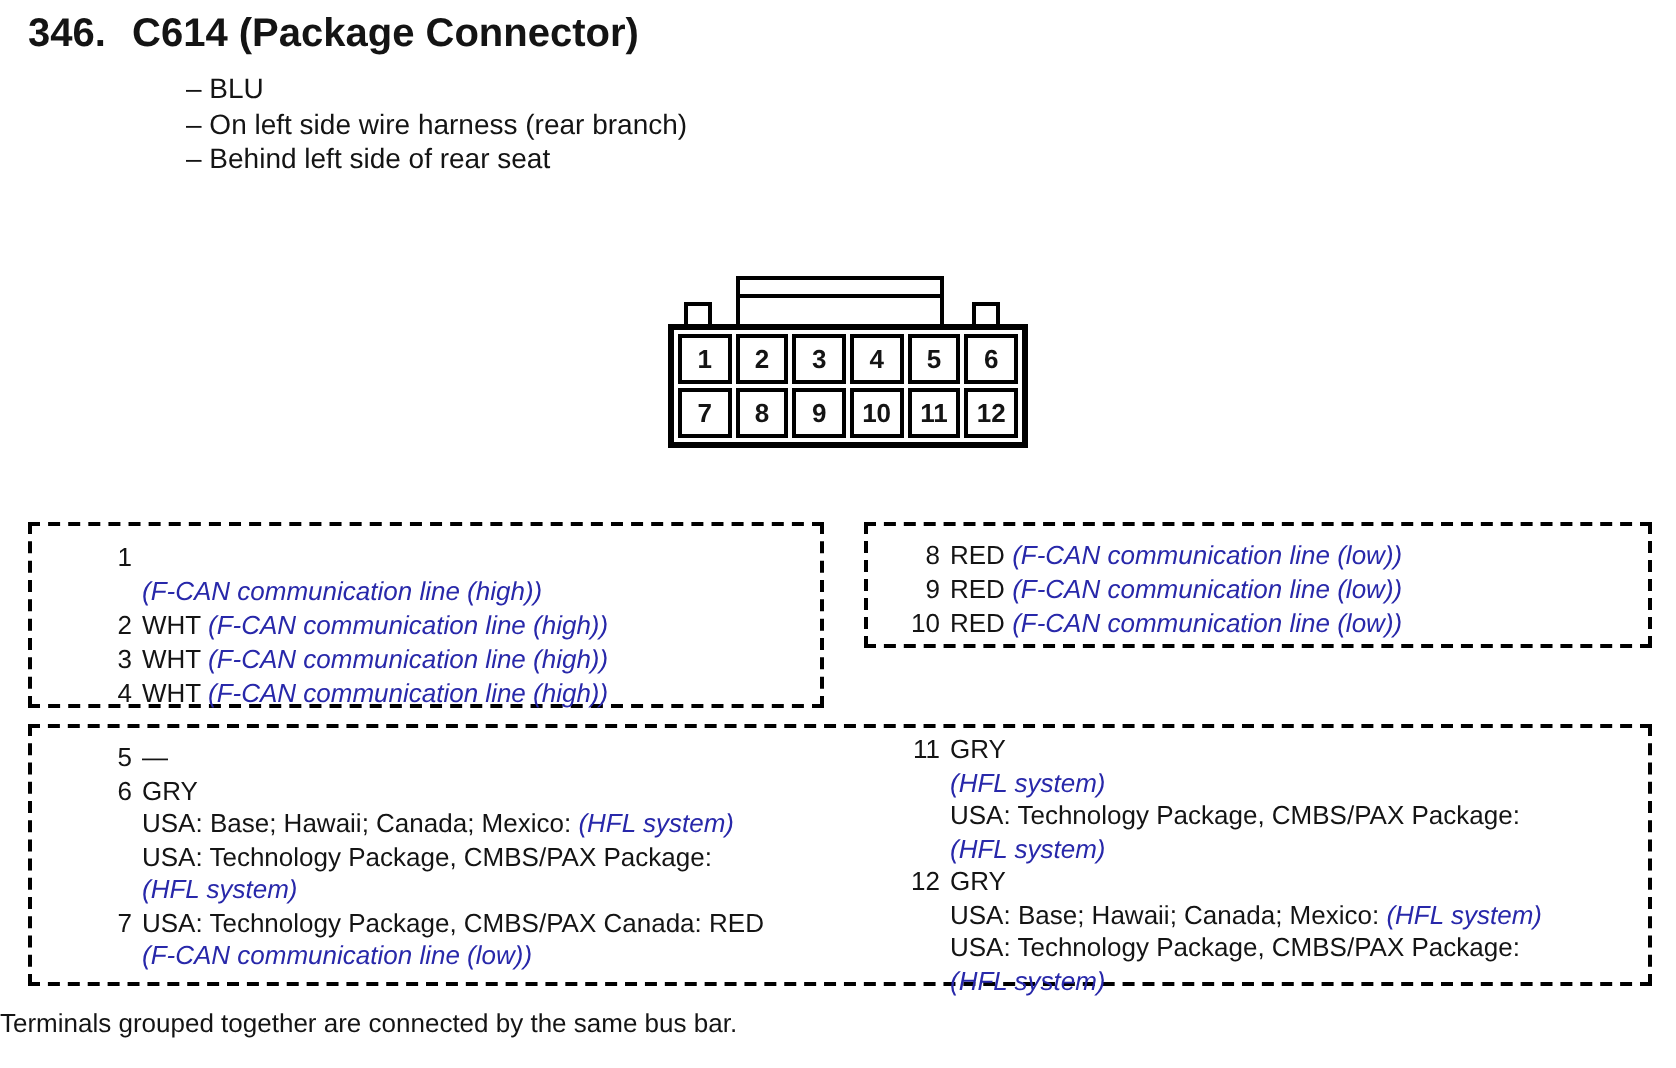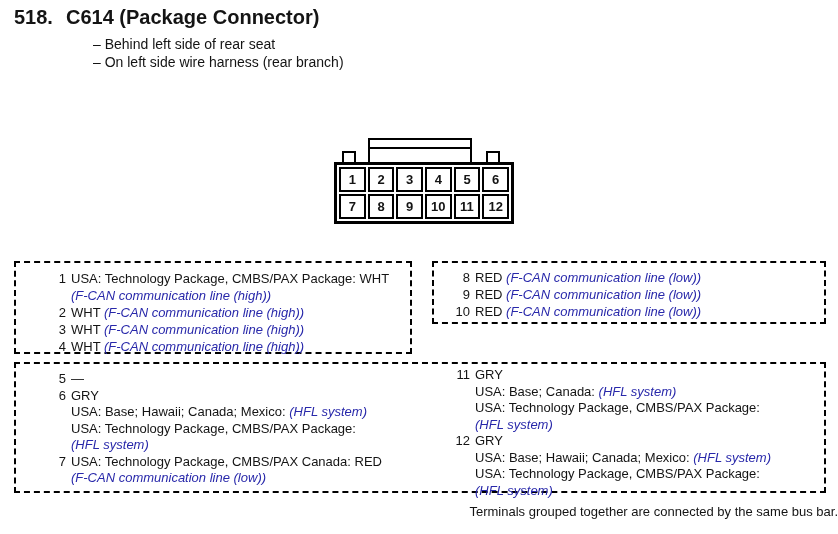--- a/index.html
+++ b/index.html
@@ -37,33 +37,34 @@
   .box-top-right { left:432px; top:261px; width:394px; height:63px; padding:6px 6px 0 14px; }
   .box-bottom    { left:14px;  top:362px; width:812px; height:131px; display:flex; line-height:16.5px; }
   .col-left  { width:424px; padding:7px 0 0 28px; }
   .col-right { flex:1; padding:3px 0 0 8px; }
 
   .pin-line { display:flex; white-space:pre-wrap; }
   .pin-num  { flex:none; width:22px; text-align:right; margin-right:5px; }
   .pin-blue { color: var(--blue,#2828aa); font-style: italic; }
 
   
-  .footer-note { position:absolute; left:0; right:0; top:504px; text-align:right; font-size:13px; }
+  .footer-note { position:absolute; left:0; right:0; top:504px; text-align:left; font-size:13px; }
 </style>
 </head>
 <body>
 
 <div class="title-row">
-  <span class="title-num">518.</span><span>C614 (Package Connector)</span>
+  <span class="title-num">346.</span><span>C614 (Package Connector)</span>
 </div>
 
 <div class="notes">
 
+<div class="note-line">– BLU</div>
+    <div class="note-line">– On left side wire harness (rear branch)</div>
     <div class="note-line">– Behind left side of rear seat</div>
-    <div class="note-line">– On left side wire harness (rear branch)</div>
   </div>
 
 <div class="connector">
   <div class="conn-tab">
     <div class="conn-tab-line"></div>
   </div>
   <div class="conn-bump left"></div>
   <div class="conn-bump right"></div>
   <div class="conn-body">
 
@@ -78,21 +79,21 @@
       <div class="pin-cell">9</div>
       <div class="pin-cell">10</div>
       <div class="pin-cell">11</div>
       <div class="pin-cell">12</div>
     </div>
 </div>
 
 <div class="pin-box box-top-left">
 
 <div class="pin-line">
-      <span class="pin-num">1</span><span class="pin-black">USA: Technology Package, CMBS/PAX Package: WHT</span><span class="pin-blue"></span>
+      <span class="pin-num">1</span><span class="pin-blue"></span>
     </div>
     <div class="pin-line">
       <span class="pin-num"></span><span class="pin-black"></span><span class="pin-blue">(F-CAN communication line (high))</span>
     </div>
     <div class="pin-line">
       <span class="pin-num">2</span><span class="pin-black">WHT </span><span class="pin-blue">(F-CAN communication line (high))</span>
     </div>
     <div class="pin-line">
       <span class="pin-num">3</span><span class="pin-black">WHT </span><span class="pin-blue">(F-CAN communication line (high))</span>
     </div>
@@ -138,21 +139,21 @@
       <div class="pin-line">
         <span class="pin-num"></span><span class="pin-black"></span><span class="pin-blue">(F-CAN communication line (low))</span>
       </div>
     </div>
   <div class="col-right">
 
   <div class="pin-line">
         <span class="pin-num">11</span><span class="pin-black">GRY</span><span class="pin-blue"></span>
       </div>
       <div class="pin-line">
-        <span class="pin-num"></span><span class="pin-black">USA: Base; Canada: </span><span class="pin-blue">(HFL system)</span>
+        <span class="pin-num"></span><span class="pin-blue">(HFL system)</span>
       </div>
       <div class="pin-line">
         <span class="pin-num"></span><span class="pin-black">USA: Technology Package, CMBS/PAX Package:</span><span class="pin-blue"></span>
       </div>
       <div class="pin-line">
         <span class="pin-num"></span><span class="pin-black"></span><span class="pin-blue">(HFL system)</span>
       </div>
       <div class="pin-line">
         <span class="pin-num">12</span><span class="pin-black">GRY</span><span class="pin-blue"></span>
       </div>

